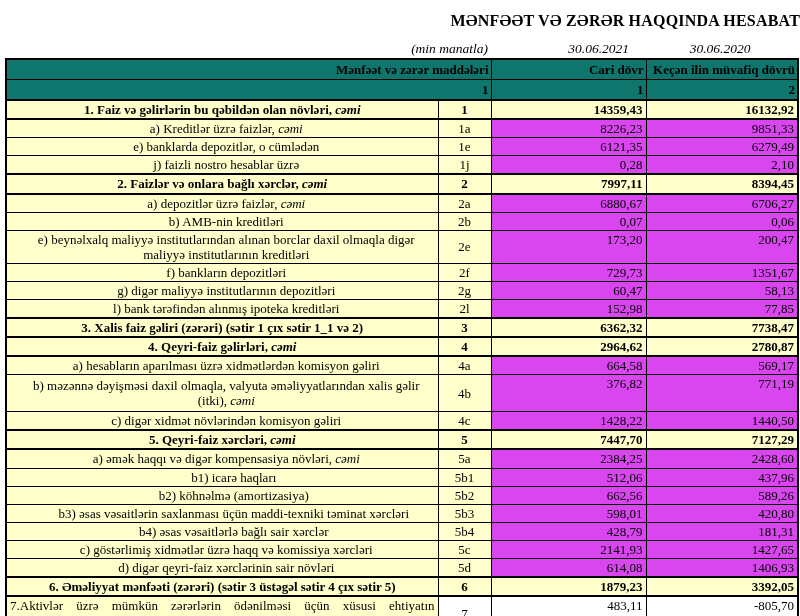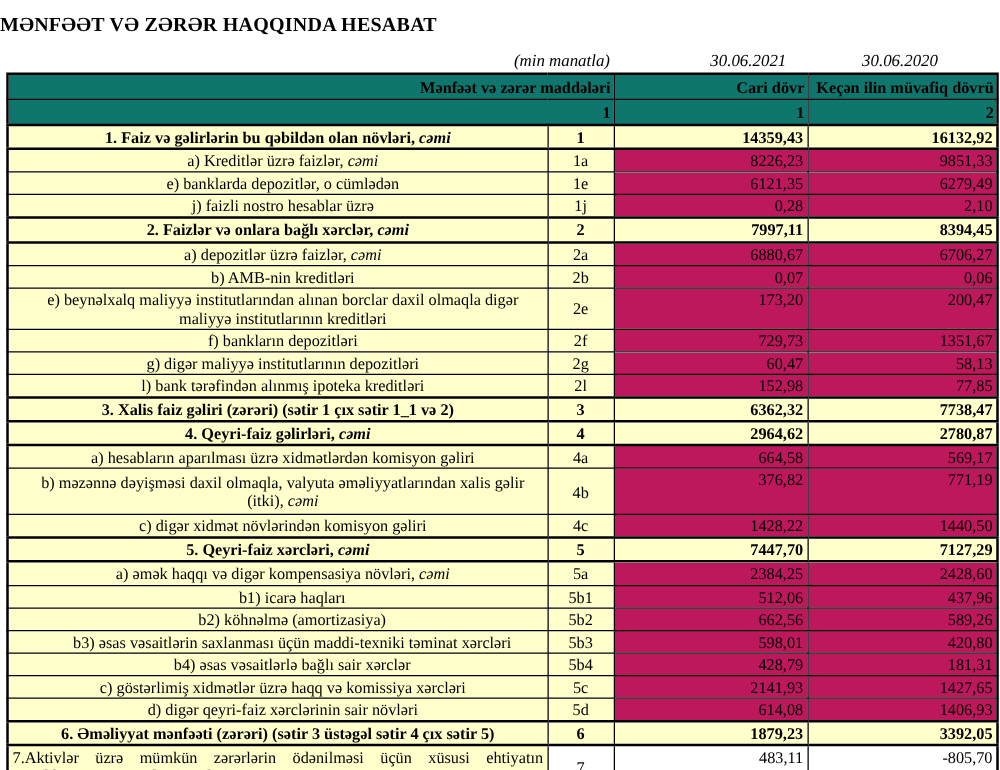--- a/index.html
+++ b/index.html
@@ -6,21 +6,21 @@
   body {
     width:800px; height:616px;
     background:#ffffff;
     color:#000000;
     font-family:"Liberation Serif", serif;
     position:relative;
     overflow:hidden;
   }
   .report-title {
     position:absolute; top:12px; left:0; width:800px;
-    text-align:left; font-weight:bold; font-size:16px;
+    text-align:right; font-weight:bold; font-size:16px;
     letter-spacing:0.2px;
   }
   .meta-row {
     position:absolute; top:41px; left:5px; width:792px;
     display:flex; font-style:italic; font-size:13.5px;
   }
   .meta-unit  { width:485px; text-align:right; box-sizing:border-box; padding-right:2px; }
   .meta-cur   { width:155px; text-align:right; box-sizing:border-box; padding-right:16px; }
   .meta-prev  { width:152px; text-align:center; box-sizing:border-box; padding-right:2px; }
 
@@ -51,21 +51,21 @@
   .value-cell { text-align:right; vertical-align:top; }
 
   
   tr.row-section td {
     background:#ffffcc; font-weight:bold;
     border-top-width:2px; border-bottom-width:2px;
   }
   
   tr.row-sub td.label-cell, tr.row-sub td.code-cell,
   tr.row-sub2 td.label-cell, tr.row-sub2 td.code-cell { background:#ffffcc; }
-  tr.row-sub td.value-cell, tr.row-sub2 td.value-cell { background:#be185d; }
+  tr.row-sub td.value-cell, tr.row-sub2 td.value-cell { background:#d946ef; }
   tr.row-sub td.label-cell  { padding-left:11px; }
   tr.row-sub2 td.label-cell { padding-left:26px; }
 
   
   tr.row-item7 td.label-cell { background:#ffffcc; }
   tr.row-item7 td.code-cell, tr.row-item7 td.value-cell { background:#ffffff; }
   tr.row-item7 td { border-top-width:2px; border-bottom-width:2px; }
 
   tr.justify td.label-cell { text-align:justify; }
 

